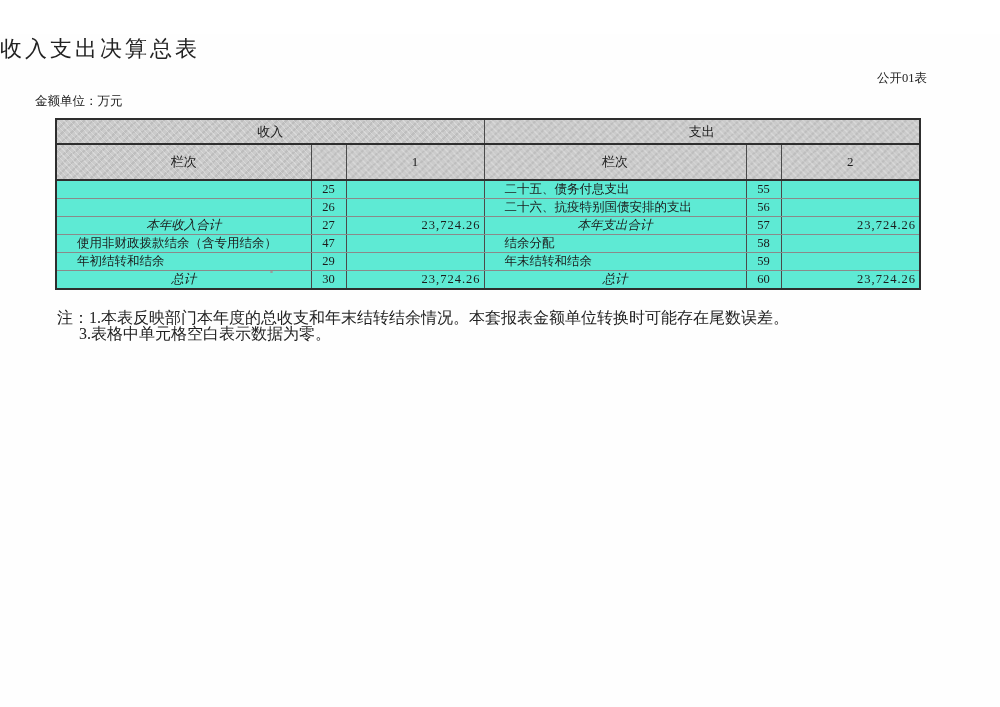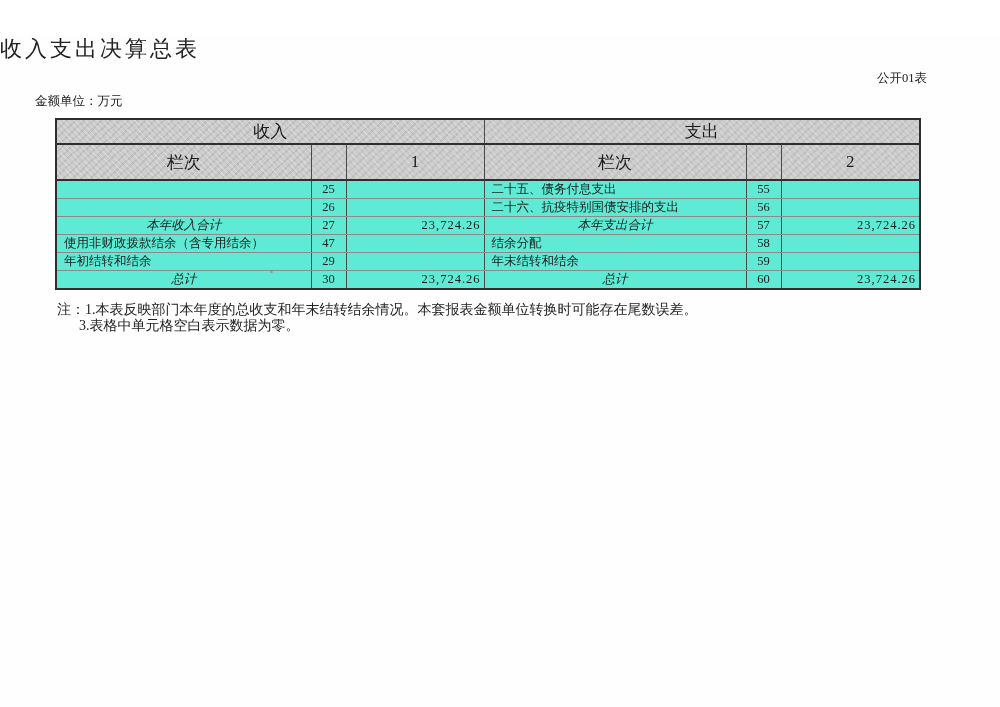--- a/index.html
+++ b/index.html
@@ -52,38 +52,38 @@
   }
   table.summary { border: 2px solid #2e2e2e; }
 
   
   tr.hdr td {
     background-color: #cbcbcb;
     background-image:
       repeating-linear-gradient(47deg, rgba(255,255,255,.28) 0 1px, rgba(0,0,0,0) 1px 4px),
       repeating-linear-gradient(-43deg, rgba(110,110,110,.14) 0 2px, rgba(0,0,0,0) 2px 6px);
     text-align: center;
-    font-size: 17px;
+    font-size: 13px;
   }
   tr.sec-row td  { height: 25px; border-bottom: 2px solid #2e2e2e; }
   tr.col-row td  { height: 26px; border-bottom: 1px solid #2e2e2e; }
   tr.lane-row td { height: 36px; border-bottom: 2px solid #2e2e2e; }
 
   tr.data td { height: 17px; border-bottom: 1px solid #8a8a8a; background: #5eead4; }
   tr.data:last-child td { border-bottom: none; }
 
-  td.item   { text-align: left; padding-left: 7px; }
+  td.item   { text-align: left; padding-left: 20px; }
   td.center { text-align: center; padding-left: 0; font-style: italic; }
   td.lineno { text-align: center; }
   td.amount { text-align: right; padding-right: 3px; letter-spacing: 1px; }
 
   .notes {
     margin-left: 57px;
-    margin-top: 12px;
-    font-size: 14px;
+    margin-top: 20px;
+    font-size: 16px;
     line-height: 16px;
     color: #222;
   }
   .notes .n2 { padding-left: 22px; }
 
   .speck { position: absolute; background: #9a9a9a; border-radius: 50%; }
   .speck1 { left: 270px; top: 237px; width: 3px; height: 2px; }
 </style>
 </head>
 <body>

